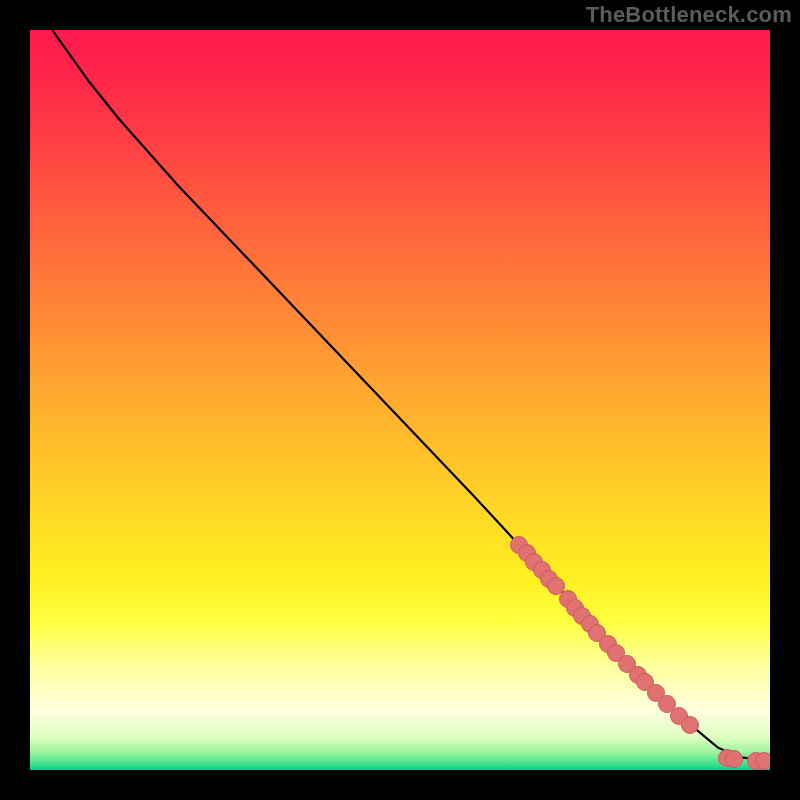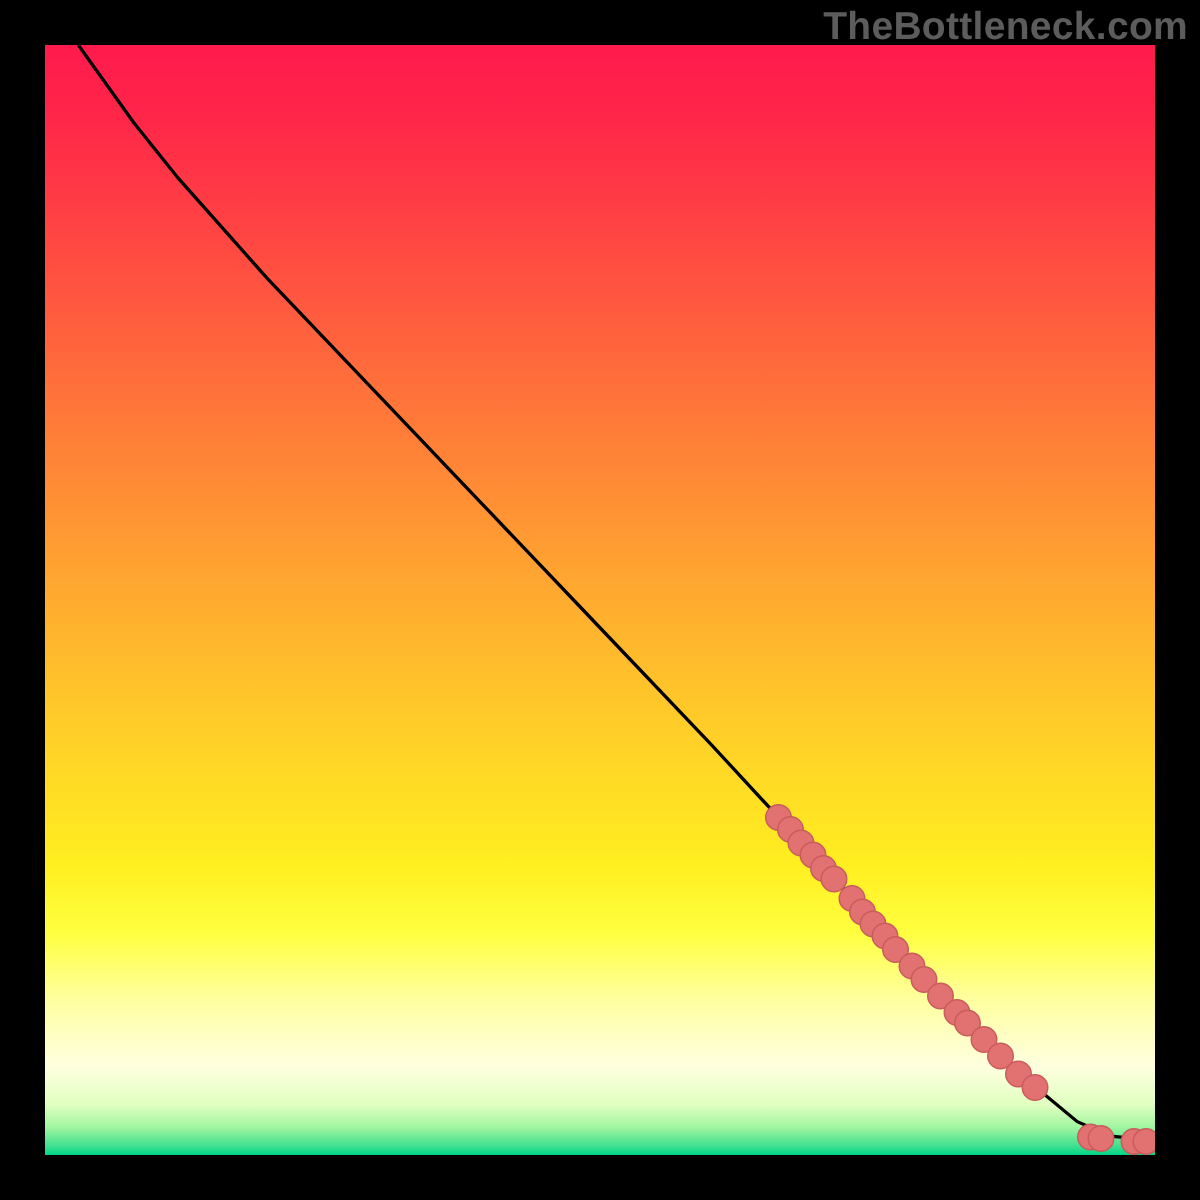--- a/index.html
+++ b/index.html
@@ -15,21 +15,21 @@
     position: relative;
     width: 800px;
     height: 800px;
     background: #000;
   }
   .watermark {
     position: absolute;
     top: 2px;
     right: 8px;
     color: #5c5c5c;
-    font-size: 26px;
+    font-size: 22px;
     font-weight: 600;
     letter-spacing: 0.2px;
     z-index: 5;
   }
   .plot-area {
     position: absolute;
     left: 30px;
     top: 30px;
     width: 740px;
     height: 740px;

